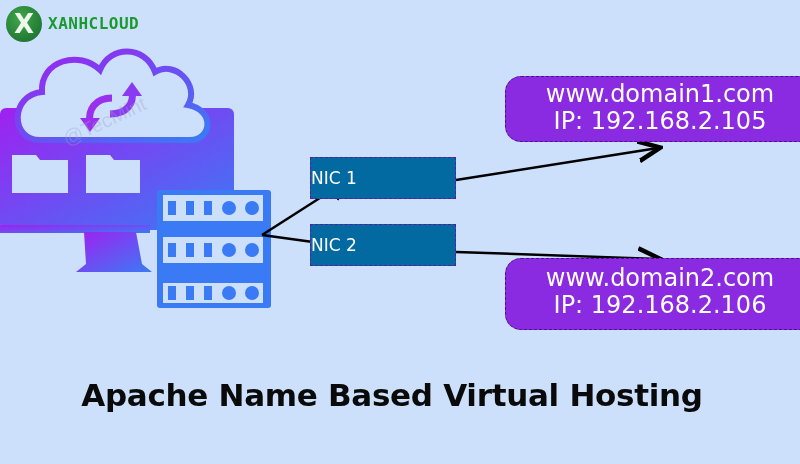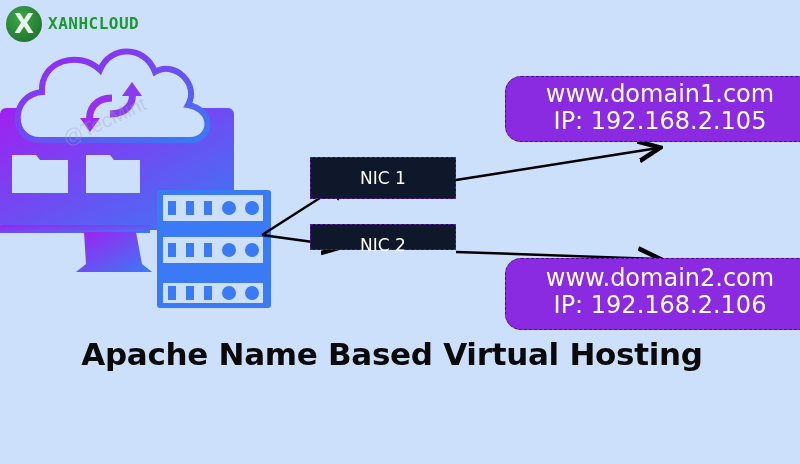--- a/index.html
+++ b/index.html
@@ -3,23 +3,23 @@
 <meta charset="utf-8">
 <style>
   html,body{margin:0;padding:0;}
   body{width:800px;height:464px;overflow:hidden;background:#cce0fc;position:relative;font-family:"Liberation Sans",sans-serif;}
   .logo{position:absolute;left:6px;top:6px;display:flex;align-items:center;}
   .logo-badge{width:36px;height:36px;border-radius:50%;background:radial-gradient(circle at 40% 35%,#3fa84a,#15662a);display:flex;align-items:center;justify-content:center;color:#eef7ee;font-weight:bold;font-size:26px;font-family:"DejaVu Sans",sans-serif;}
   .logo-text{margin-left:6px;}
   .logo-name{color:#1a9a2e;font-family:"DejaVu Sans Mono",monospace;font-weight:bold;font-size:16px;letter-spacing:0.5px;line-height:20px;}
   .logo-tag{color:#5e8a1e;font-weight:bold;font-size:11.5px;font-family:"DejaVu Sans",sans-serif;line-height:14px;}
   svg.art{position:absolute;left:0;top:0;}
-  .nic{position:absolute;background:#0f172a;border:1px dashed #5a1aa0;color:#fff;font-size:17px;text-align:center;box-sizing:border-box;font-family:"DejaVu Sans",sans-serif;}
+  .nic{position:absolute;background:#0369a1;border:1px dashed #5a1aa0;color:#fff;font-size:17px;text-align:left;box-sizing:border-box;font-family:"DejaVu Sans",sans-serif;}
   .dom{position:absolute;background:#8a2be2;border:1px dashed #4a1090;border-radius:16px;color:#fff;font-family:"DejaVu Sans",sans-serif;font-size:24px;line-height:27px;box-sizing:border-box;text-align:center;padding-top:4px;white-space:nowrap;overflow:hidden;}
-  .title{position:absolute;left:0;width:784px;top:336px;text-align:center;font-family:"DejaVu Sans",sans-serif;font-weight:bold;font-size:31px;color:#0a0a0a;letter-spacing:-0.3px;}
+  .title{position:absolute;left:0;width:784px;top:377px;text-align:center;font-family:"DejaVu Sans",sans-serif;font-weight:bold;font-size:31px;color:#0a0a0a;letter-spacing:-0.3px;}
   .wm{position:absolute;color:rgba(160,160,200,0.35);font-size:20px;transform:rotate(-25deg);}
 </style>
 </head>
 <body>
 
 <div class="logo">
   <div class="logo-badge">X</div>
   <div class="logo-text">
     <div class="logo-name">XANHCLOUD</div>
   </div>
@@ -81,21 +81,21 @@
     <line x1="262" y1="235" x2="348" y2="180" marker-end="url(#arr)"></line>
     <line x1="262" y1="235" x2="342" y2="246" marker-end="url(#arr)"></line>
     <line x1="456" y1="180" x2="658" y2="148" marker-end="url(#arr)"></line>
     <line x1="456" y1="252" x2="658" y2="259" marker-end="url(#arr)"></line>
   </g>
 </svg>
 
 <div class="wm" style="left:60px;top:110px;">@TecMint</div>
 
 <div class="nic" style="left:310px;top:157px;width:146px;height:42px;line-height:40px;">NIC 1</div>
-<div class="nic" style="left:310px;top:224px;width:146px;height:26px;line-height:40px;">NIC 2</div>
+<div class="nic" style="left:310px;top:224px;width:146px;height:42px;line-height:40px;">NIC 2</div>
 
 <div class="dom" style="left:505px;top:76px;width:310px;height:66px;">
   <div>www.domain1.com</div>
   <div>IP: 192.168.2.105</div>
 </div>
 <div class="dom" style="left:505px;top:258px;width:310px;height:72px;padding-top:6px;">
   <div>www.domain2.com</div>
   <div>IP: 192.168.2.106</div>
 </div>
 

